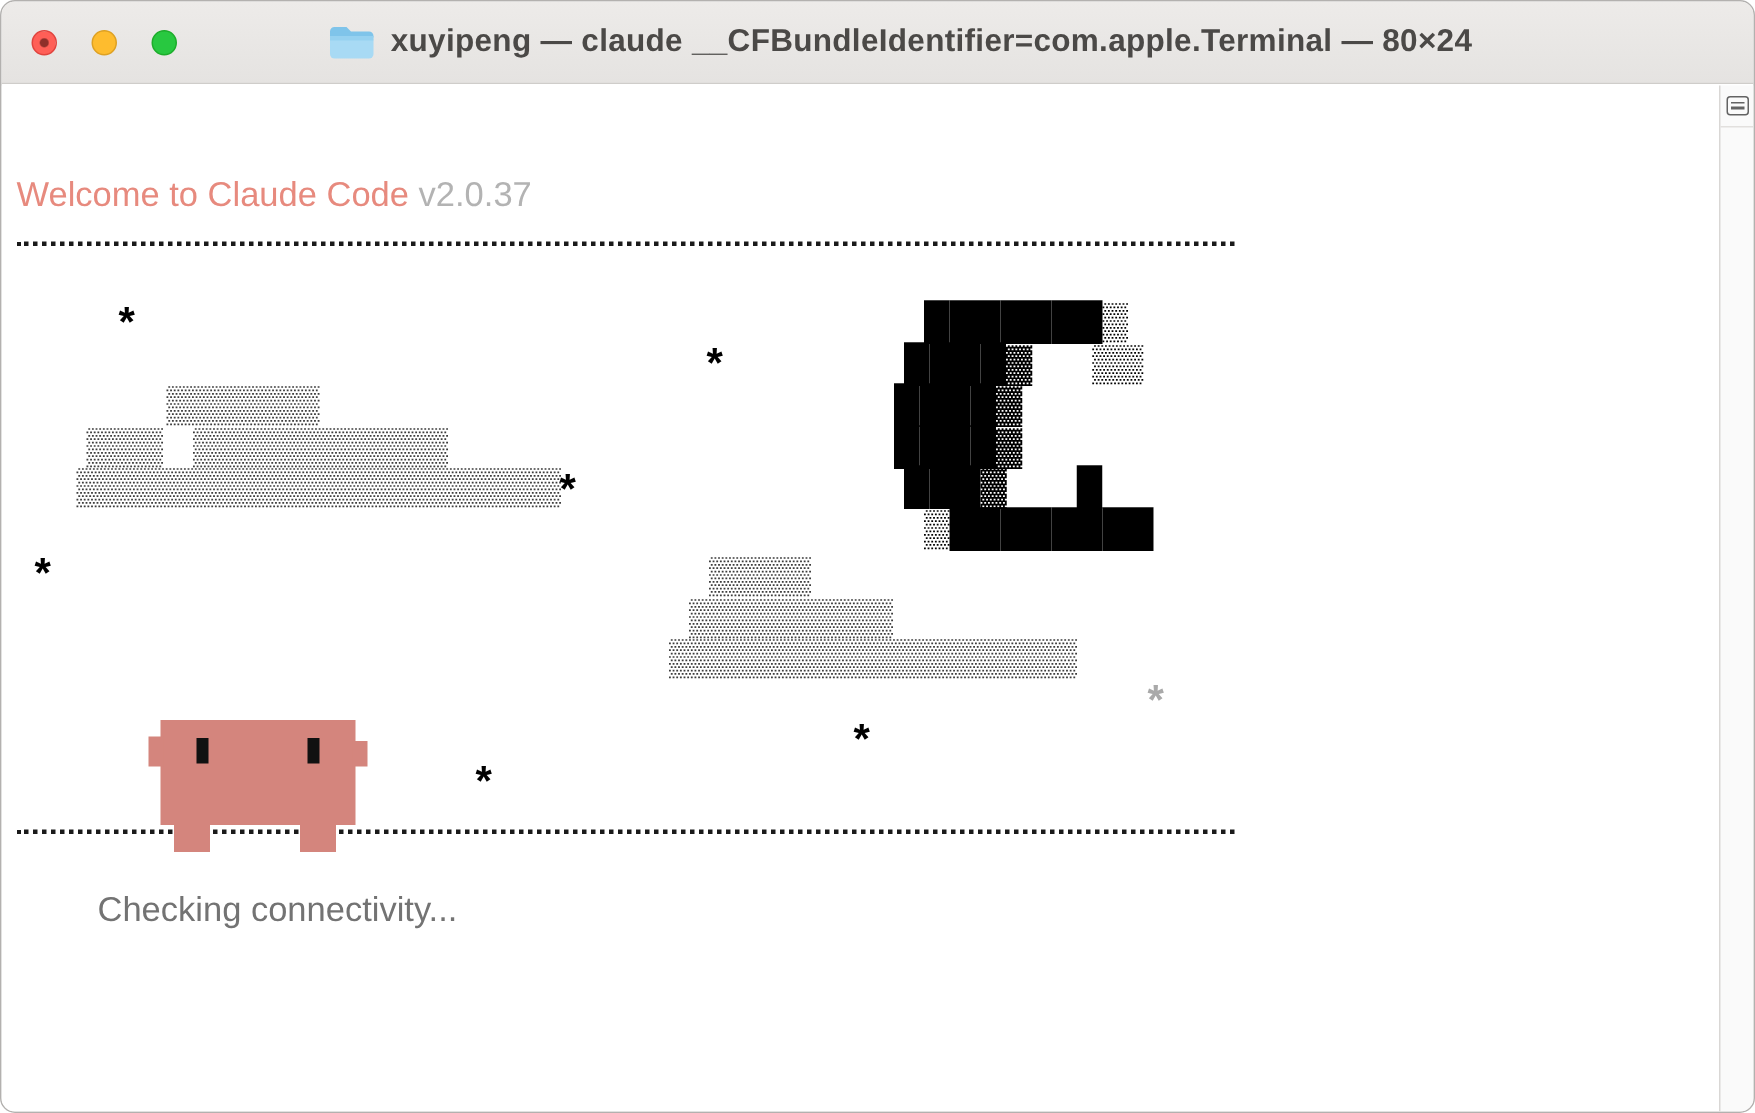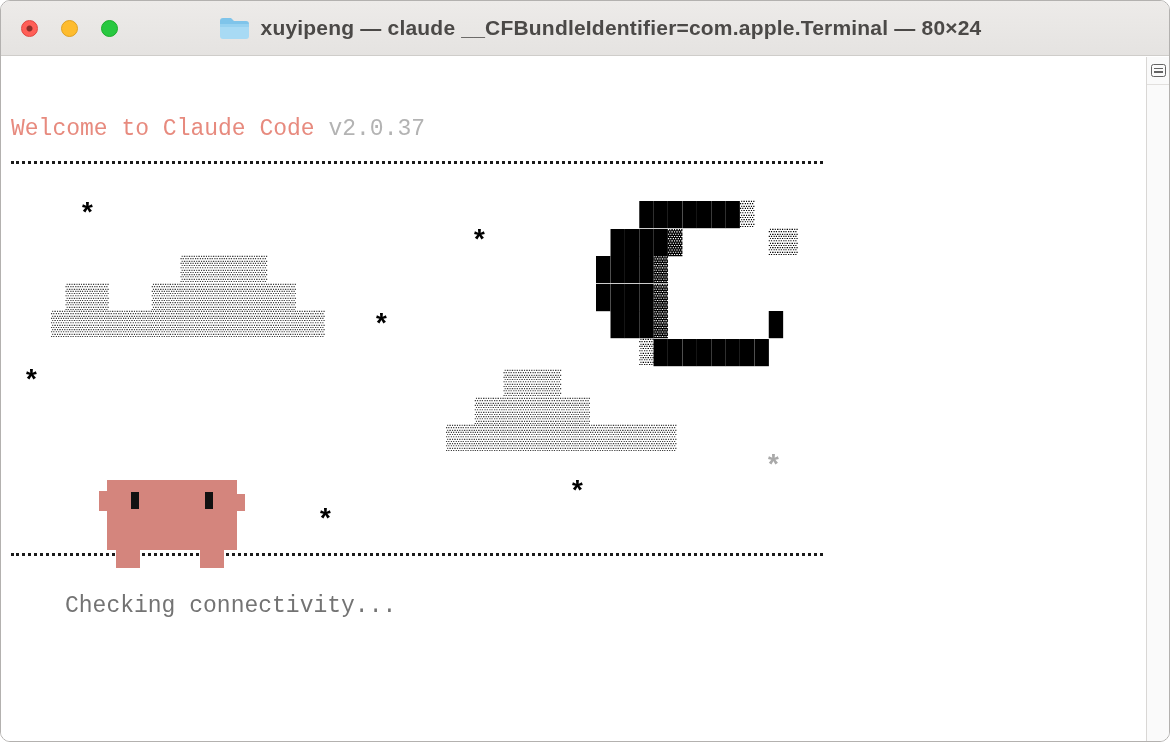--- a/index.html
+++ b/index.html
@@ -42,21 +42,21 @@
   .window-title {
     font-size:21px; font-weight:bold; color:#4b4947;
     white-space:nowrap; letter-spacing:0.2px;
   }
 
   
   .screen {
     position:absolute; left:0; top:56px; right:23px; bottom:0;
     background:#ffffff; overflow:hidden;
   }
-  .mono { font-family:Liberation Mono, monospace; }
+  .mono { font-family:Liberation Sans, sans-serif; }
 
   .welcome { position:absolute; left:10px; top:59px; font-size:23px; white-space:pre; }
   .welcome .brand { color:#e78a7e; }
   .welcome .ver   { color:#b3b3b3; }
 
   .divider {
     position:absolute; left:10px; width:812px; height:0;
     border-top:3px dotted #1a1a1a;
   }
   .divider.top    { top:104px; }

